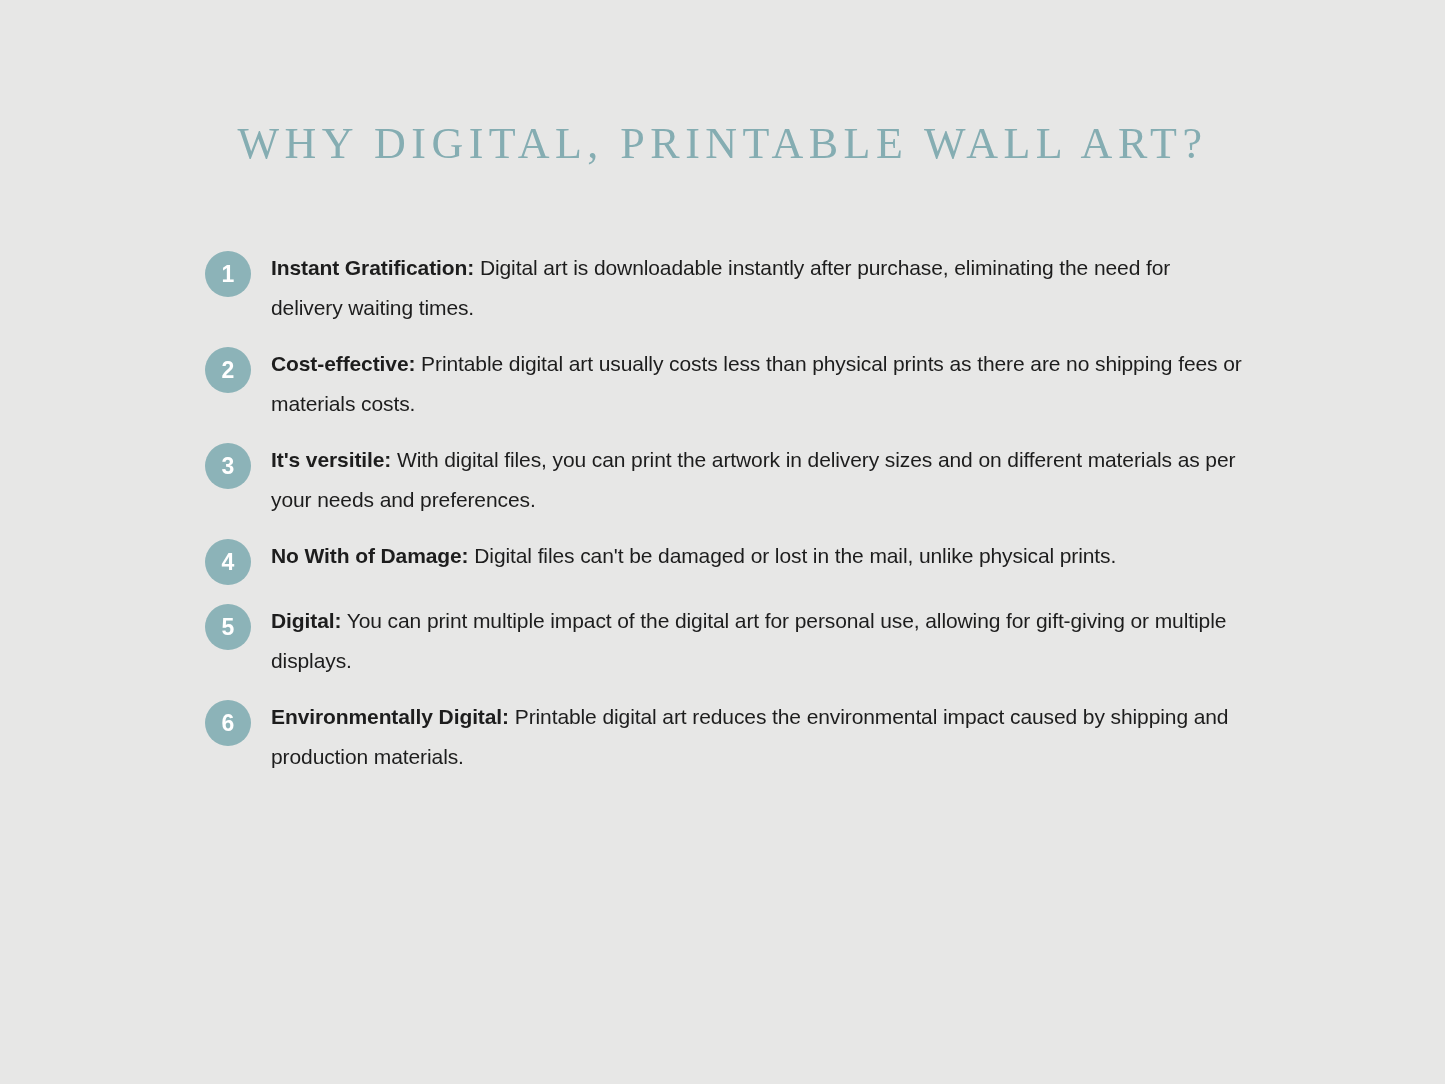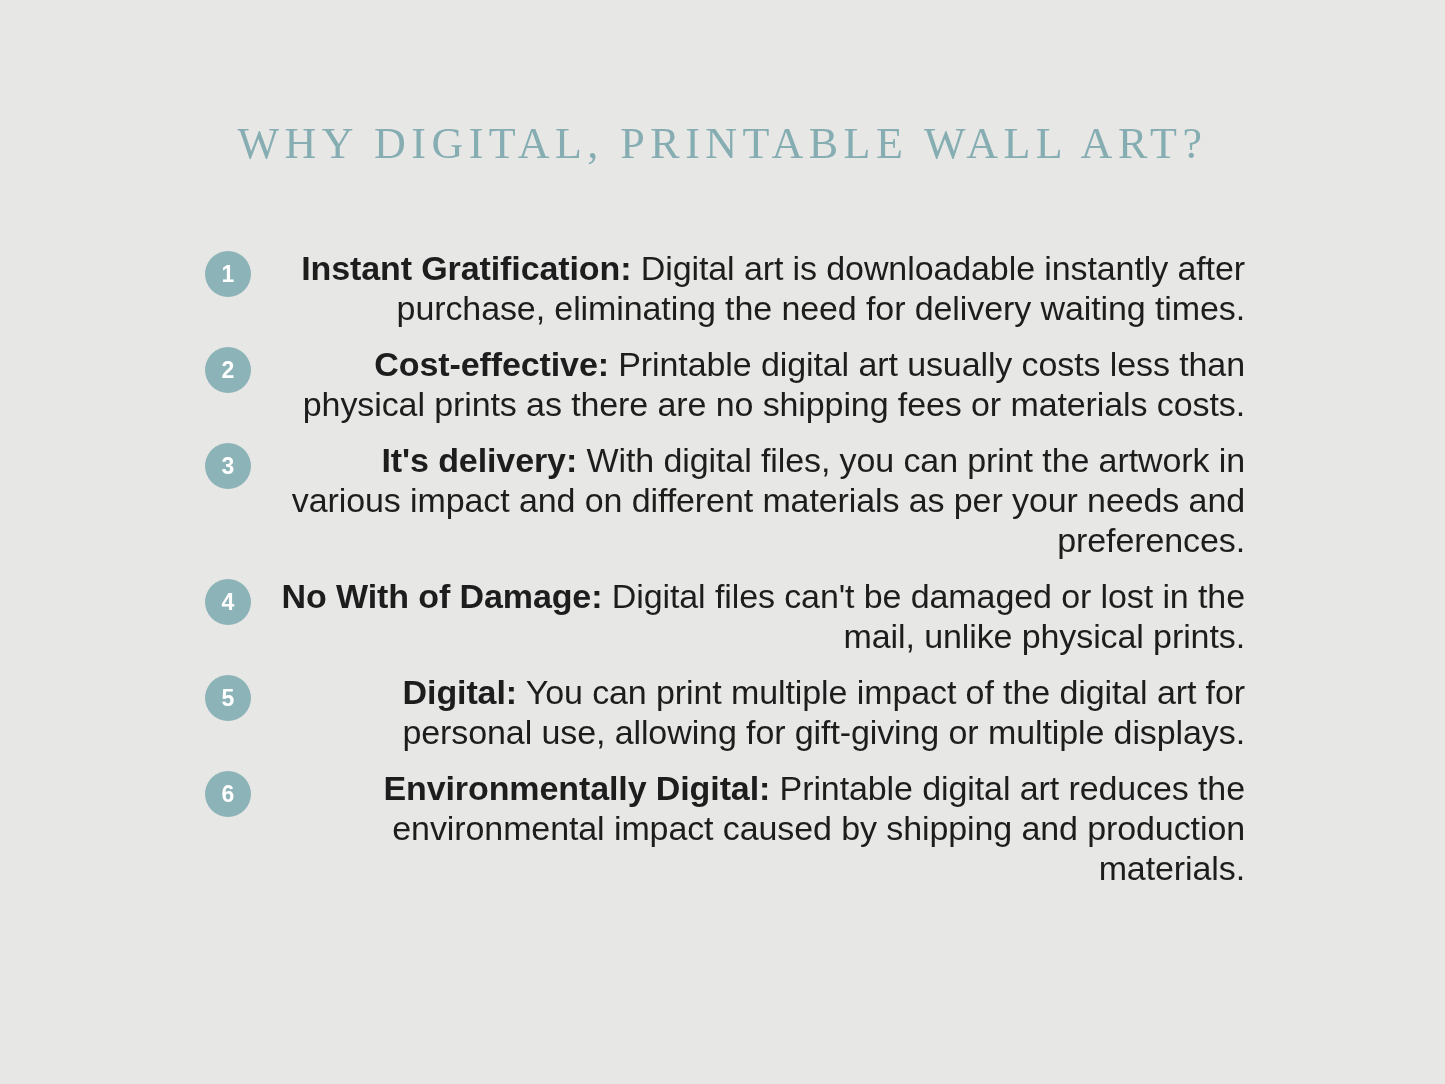--- a/index.html
+++ b/index.html
@@ -55,26 +55,25 @@
     font-weight: 700;
     display: flex;
     align-items: center;
     justify-content: center;
     margin-right: 20px;
     margin-top: 3px;
     font-family: "Liberation Sans", sans-serif;
   }
   .text {
     flex: 1 1 auto;
-    font-size: 34px;
+    font-size: 21px;
     line-height: 40px;
     color: #1d1d1d;
     font-family: "Liberation Sans", sans-serif;
     letter-spacing: -0.1px;
-    text-align: right;
   }
   .text .lead {
     font-weight: 700;
   }
 </style>
 </head>
 <body>
 
 <div class="page">
 
@@ -92,21 +91,21 @@
     <div class="item">
       <div class="badge">2</div>
       <div class="text">
         <span class="lead">Cost-effective:</span><span> Printable digital art usually costs less than physical prints as there are no shipping fees or materials costs.</span>
       </div>
     </div>
 
     <div class="item">
       <div class="badge">3</div>
       <div class="text">
-        <span class="lead">It's delivery:</span><span> With digital files, you can print the artwork in various impact and on different materials as per your needs and preferences.</span>
+        <span class="lead">It's versitile:</span><span> With digital files, you can print the artwork in delivery sizes and on different materials as per your needs and preferences.</span>
       </div>
     </div>
 
     <div class="item">
       <div class="badge">4</div>
       <div class="text">
         <span class="lead">No With of Damage:</span><span> Digital files can't be damaged or lost in the mail, unlike physical prints.</span>
       </div>
     </div>
 

